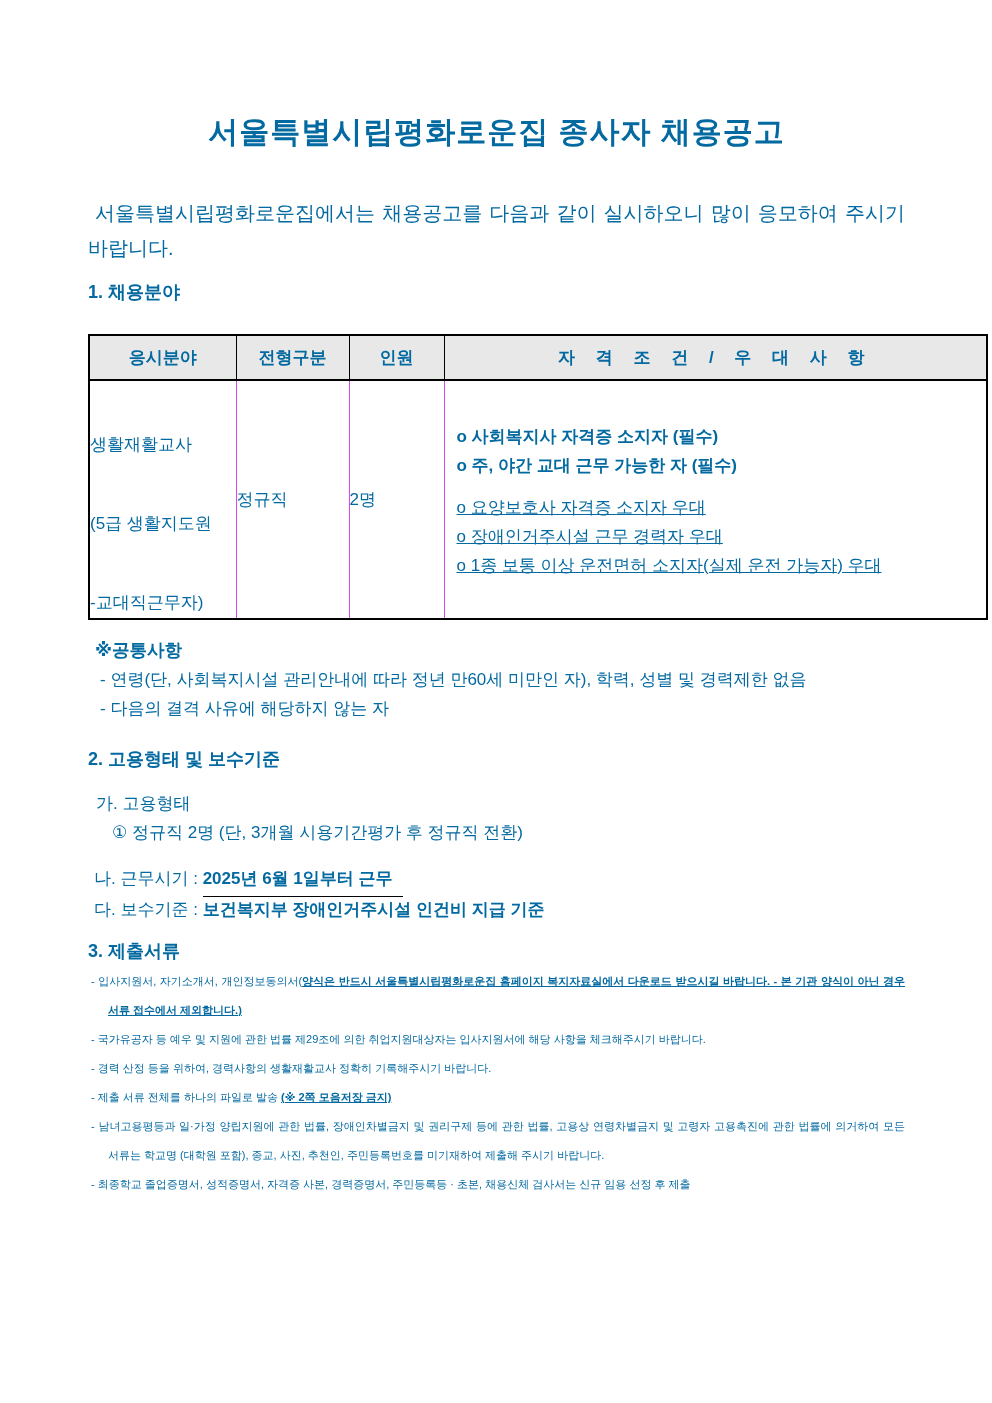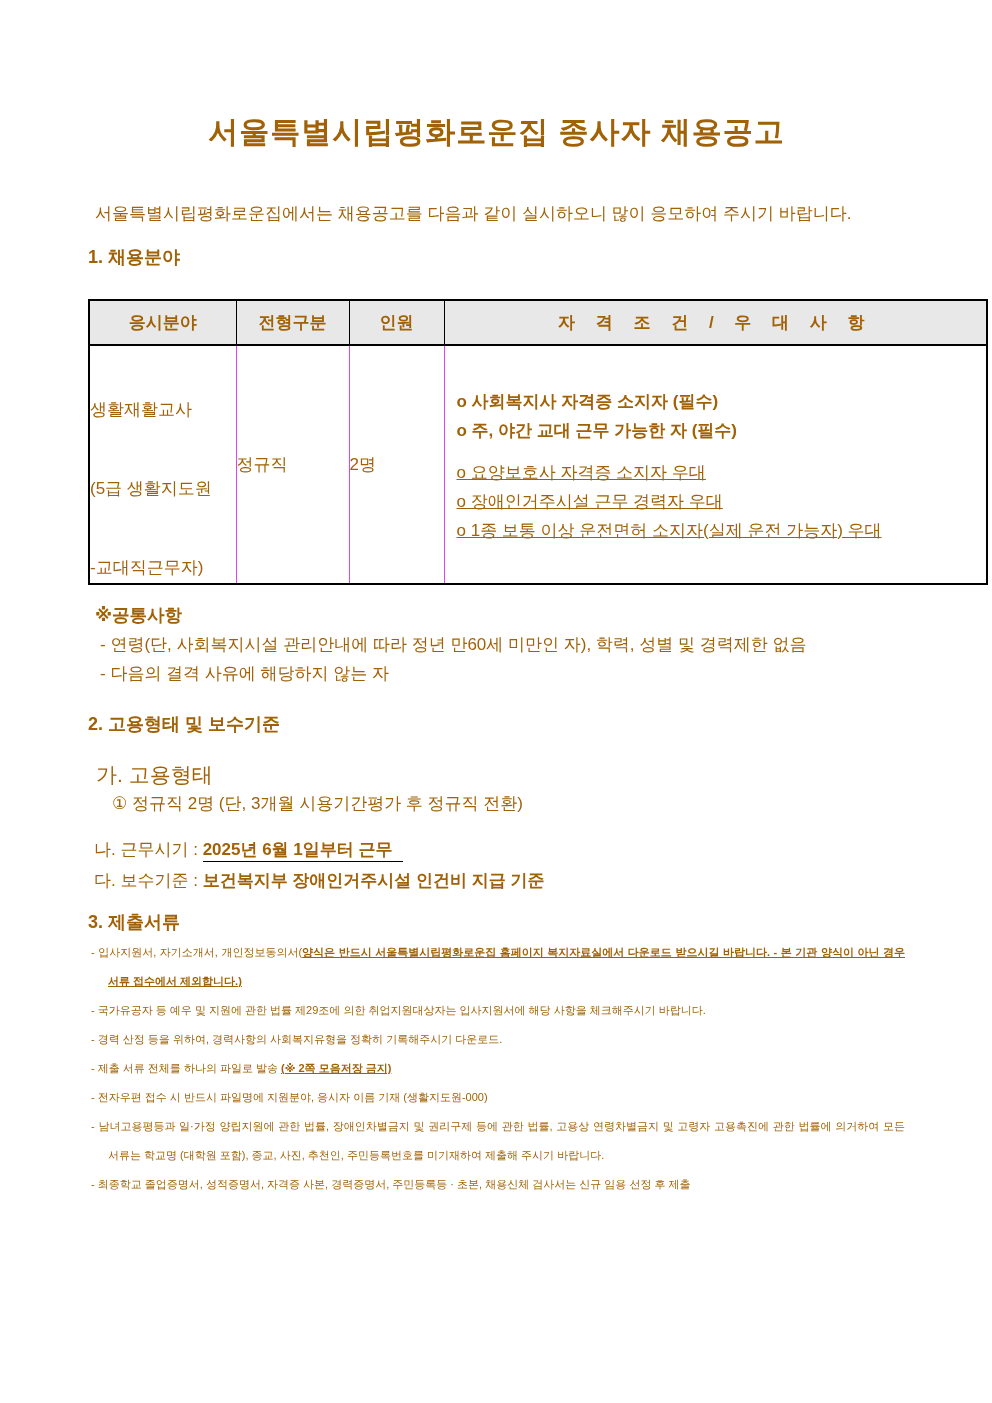--- a/index.html
+++ b/index.html
@@ -2,37 +2,37 @@
 <html lang="ko"><head>
 <meta charset="utf-8">
 <style>
   * { margin: 0; padding: 0; box-sizing: border-box; }
   html, body { background: #ffffff; }
   .page {
     position: relative;
     width: 992px;
     height: 1403px;
     background: #ffffff;
-    color: #a16207;
+    color: #0369a1;
     font-family: "Liberation Sans", "DejaVu Sans", sans-serif;
     overflow: hidden;
   }
   .content {
     padding: 110px 87px 0 88px;
   }
   .doc-title {
     font-size: 30px;
     font-weight: bold;
     text-align: center;
     letter-spacing: 1px;
     line-height: 44px;
     margin-bottom: 42px;
   }
   .intro {
-    font-size: 17px;
+    font-size: 20px;
     line-height: 35px;
     text-align: justify;
     text-indent: 7px;
     margin-bottom: 14px;
   }
   .sec-heading {
     font-size: 18px;
     font-weight: bold;
     line-height: 24px;
   }
@@ -80,31 +80,31 @@
   .note-box {
     width: 820px;
     border: 1px solid #000;
     margin-top: 8px;
     padding: 11px 14px;
     font-size: 17px;
   }
   .note-box div { line-height: 27px; }
 
   #sec2-heading { margin-top: 24px; }
-  .sub-label   { font-size: 21px; padding-left: 8px; line-height: 30px; margin-top: 24px; }
+  .sub-label   { font-size: 17px; padding-left: 8px; line-height: 30px; margin-top: 18px; }
   .sub-item    { font-size: 17px; padding-left: 24px; line-height: 28px; }
   .kv-line     { font-size: 17px; padding-left: 6px; line-height: 31px; }
   .kv-first    { margin-top: 16px; }
   .bold { font-weight: bold; }
   .ul   { text-decoration: underline; }
   .ul-pad {
     font-weight: bold;
     border-bottom: 1px solid #000;
     padding-right: 10px;
-    padding-bottom: 2px;
+    padding-bottom: 8px;
   }
 
   #sec3-heading { margin-top: 14px; }
   .bullets { margin-top: 4px; font-size: 11px; text-align: justify; }
   .bullet  { padding-left: 20px; text-indent: -17px; line-height: 29px; }
 </style>
 </head>
 <body>
 
 <div class="page">
@@ -177,27 +177,24 @@
     <h2 class="sec-heading" id="sec3-heading">3. 제출서류</h2>
 
     <div class="bullets">
       <div class="bullet">
         <span>- 입사지원서, 자기소개서, 개인정보동의서(</span><span class="bold ul">양식은 반드시 서울특별시립평화로운집 홈페이지 복지자료실에서 다운로드 받으시길 바랍니다. - 본 기관 양식이 아닌 경우 서류 접수에서 제외합니다.)</span>
       </div>
       <div class="bullet">
         <span>- 국가유공자 등 예우 및 지원에 관한 법률 제29조에 의한 취업지원대상자는 입사지원서에 해당 사항을 체크해주시기 바랍니다.</span>
       </div>
       <div class="bullet">
-        <span>- 경력 산정 등을 위하여, 경력사항의 사회복지유형을 정확히 기록해주시기 다운로드.</span>
+        <span>- 경력 산정 등을 위하여, 경력사항의 생활재활교사 정확히 기록해주시기 바랍니다.</span>
       </div>
       <div class="bullet">
         <span>- 제출 서류 전체를 하나의 파일로 발송 </span><span class="bold ul">(※ 2쪽 모음저장 금지)</span>
-      </div>
-      <div class="bullet">
-        <span>- 전자우편 접수 시 반드시 파일명에 지원분야, 응시자 이름 기재 (생활지도원-000)</span>
       </div>
       <div class="bullet">
         <span>- 남녀고용평등과 일·가정 양립지원에 관한 법률, 장애인차별금지 및 권리구제 등에 관한 법률, 고용상 연령차별금지 및 고령자 고용촉진에 관한 법률에 의거하여 모든 서류는 학교명 (대학원 포함), 종교, 사진, 추천인, 주민등록번호를 미기재하여 제출해 주시기 바랍니다.</span>
       </div>
       <div class="bullet">
         <span>- 최종학교 졸업증명서, 성적증명서, 자격증 사본, 경력증명서, 주민등록등 · 초본, 채용신체 검사서는 신규 임용 선정 후 제출</span>
       </div>
     </div>
 
   </div>

